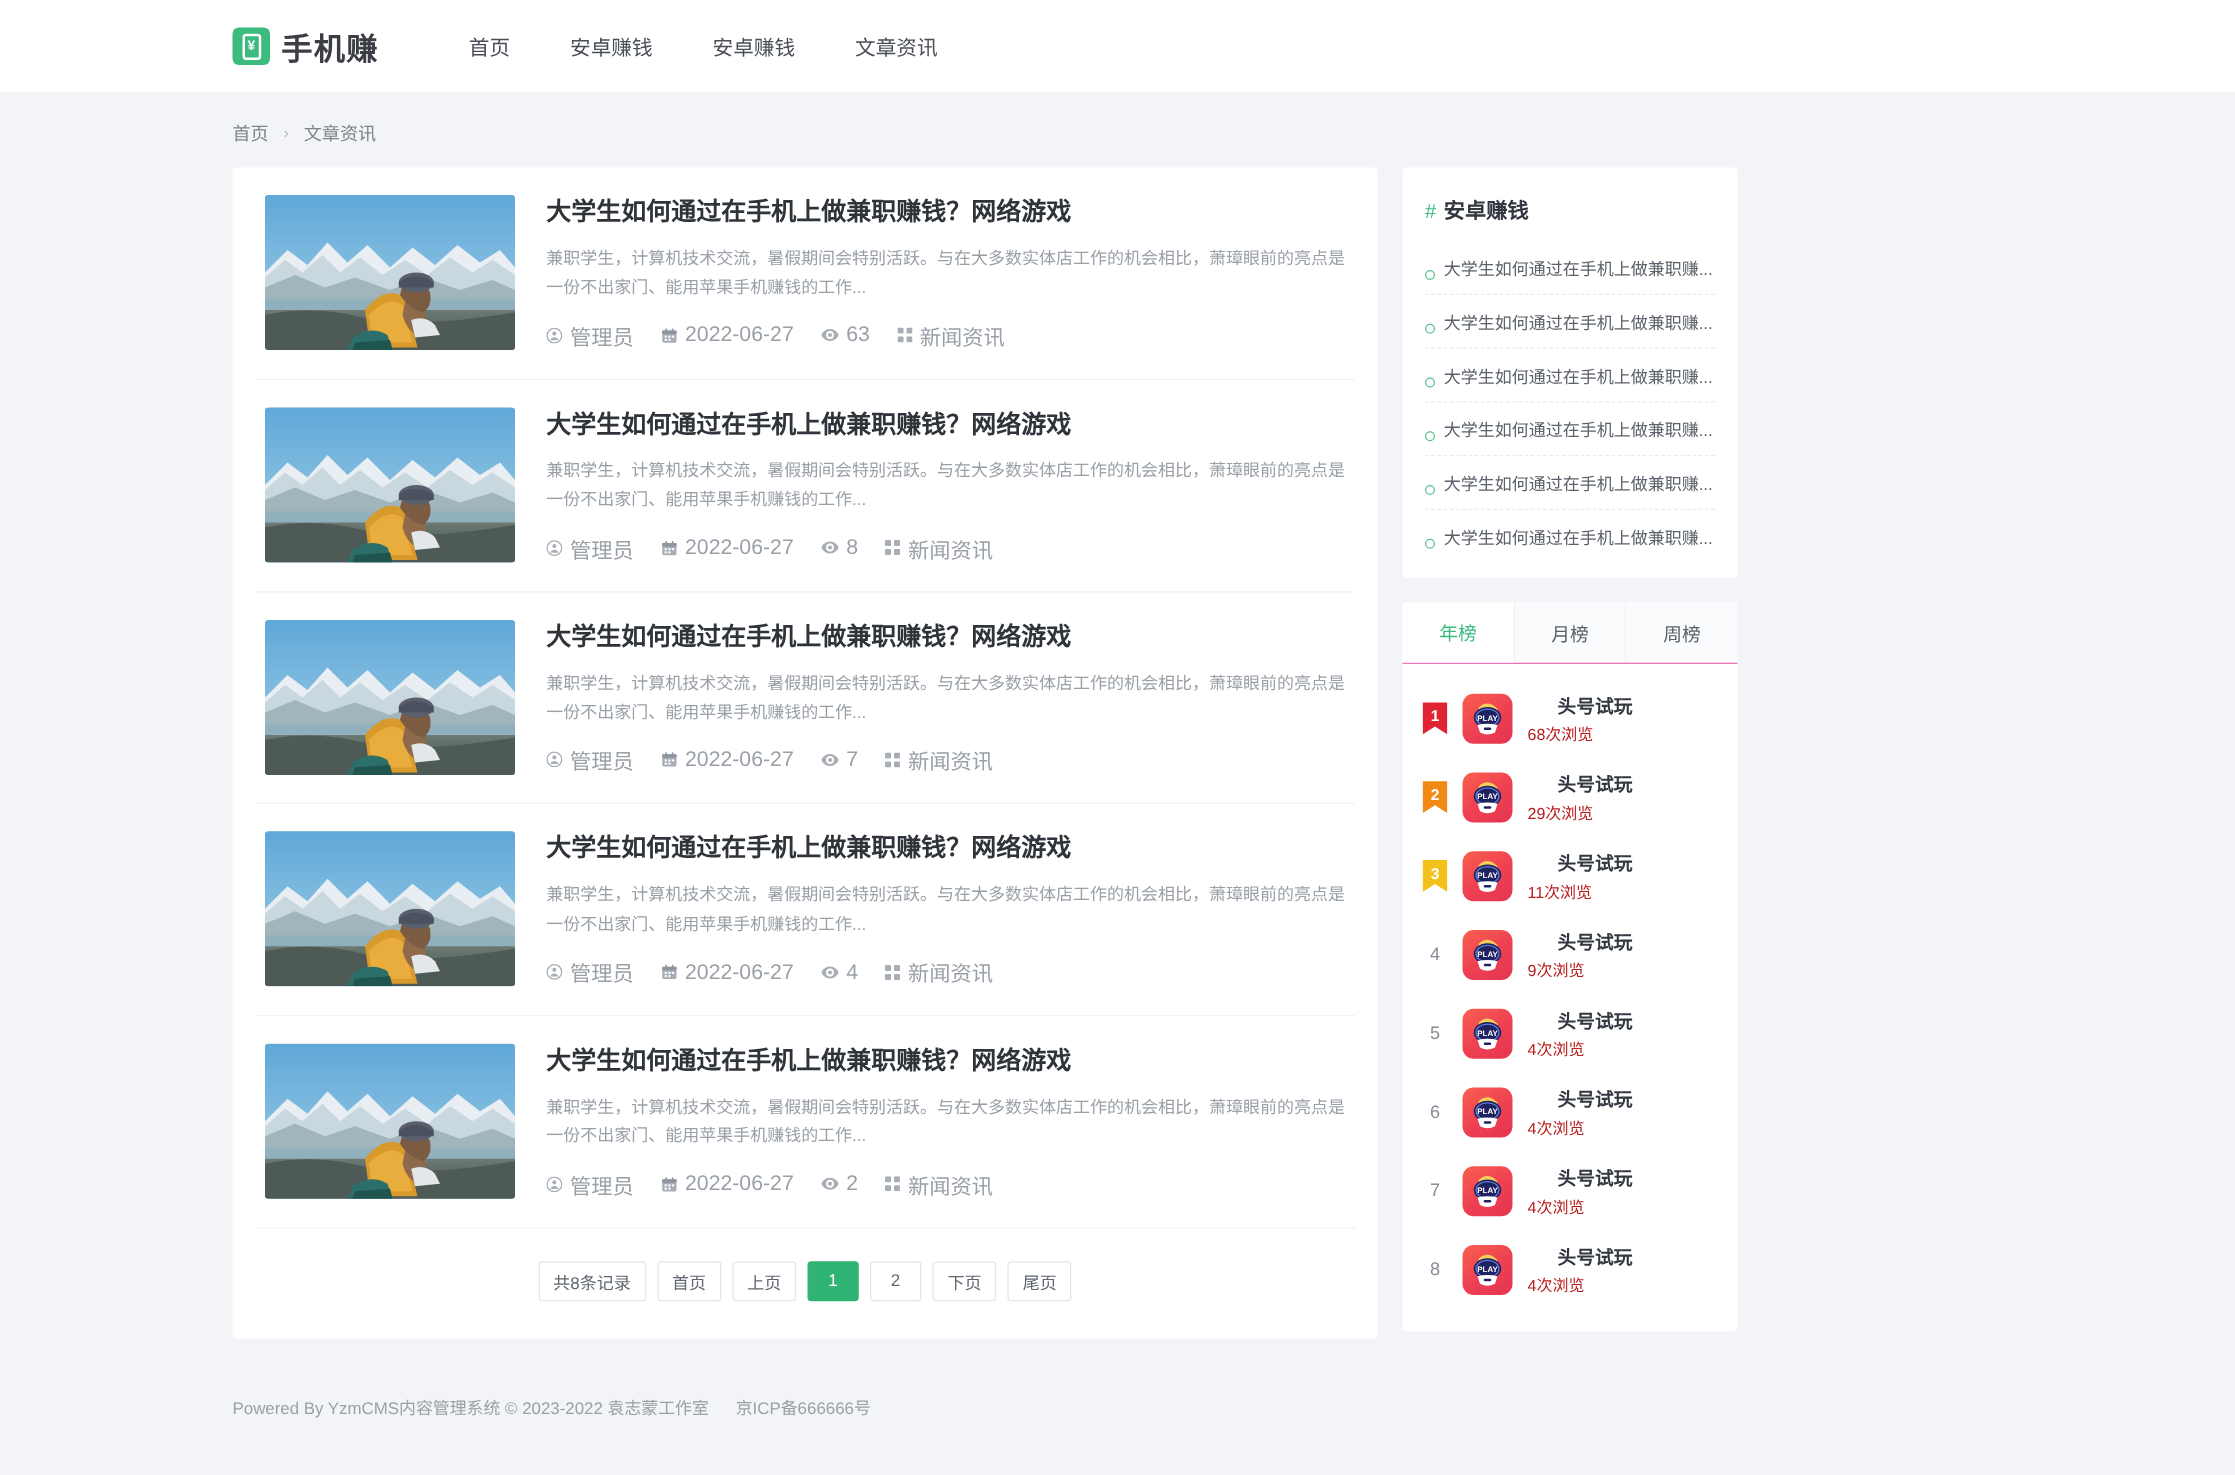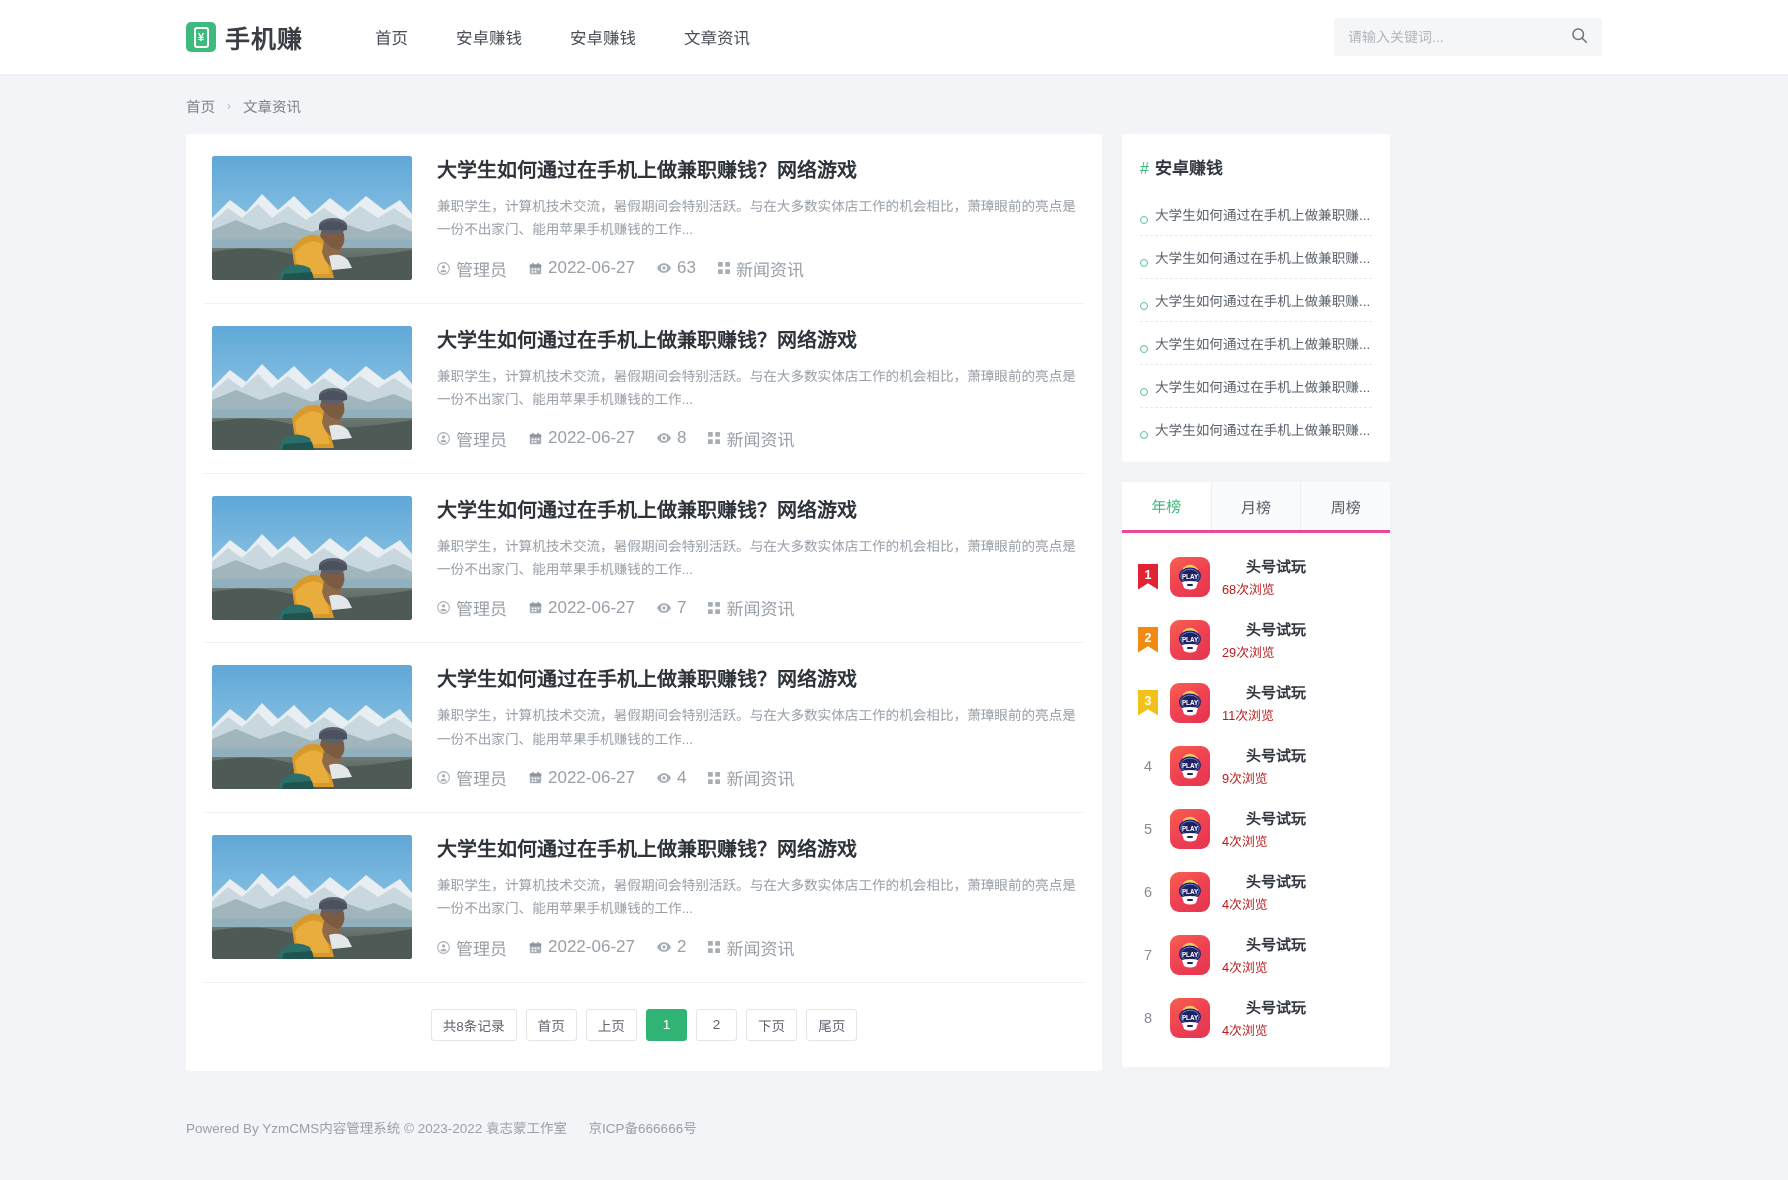--- a/index.html
+++ b/index.html
@@ -242,21 +242,21 @@
     font-size: 13.6px;
     color: #5c626b;
     white-space: nowrap;
     overflow: hidden;
     text-overflow: ellipsis;
   }
 
   
   .rank-tabs {
     display: flex;
-    border-bottom: 3px solid #ec4899;
+    border-bottom: 1px solid #ec4899;
   }
   .rank-tab {
     flex: 1;
     height: 48px;
     display: flex;
     align-items: center;
     justify-content: center;
     font-size: 15px;
     color: #585e67;
     background: #fafbfc;
@@ -350,31 +350,20 @@
       <span class="logo-text">手机赚</span>
     </div>
 
     <nav class="nav">
       <span class="nav-item">首页</span>
       <span class="nav-item">安卓赚钱</span>
       <span class="nav-item">安卓赚钱</span>
       <span class="nav-item">文章资讯</span>
     </nav>
 
-    <div class="search-box">
-      <input class="search-input" type="text" placeholder="请输入关键词..." style="">
-      <button class="search-btn">
-        <span>
-          <svg width="17" height="17" viewBox="0 0 20 20" fill="none" stroke="#6b7079" stroke-width="1.7">
-            <circle cx="8.5" cy="8.5" r="6.2"></circle>
-            <line x1="13.2" y1="13.2" x2="18" y2="18" stroke-linecap="round"></line>
-          </svg>
-        </span>
-      </button>
-    </div>
 
   </div>
 </div>
 
 <div class="breadcrumb">
   <span class="crumb">首页</span>
   <span class="sep">›</span>
   <span class="crumb-current">文章资讯</span>
 </div>
 

